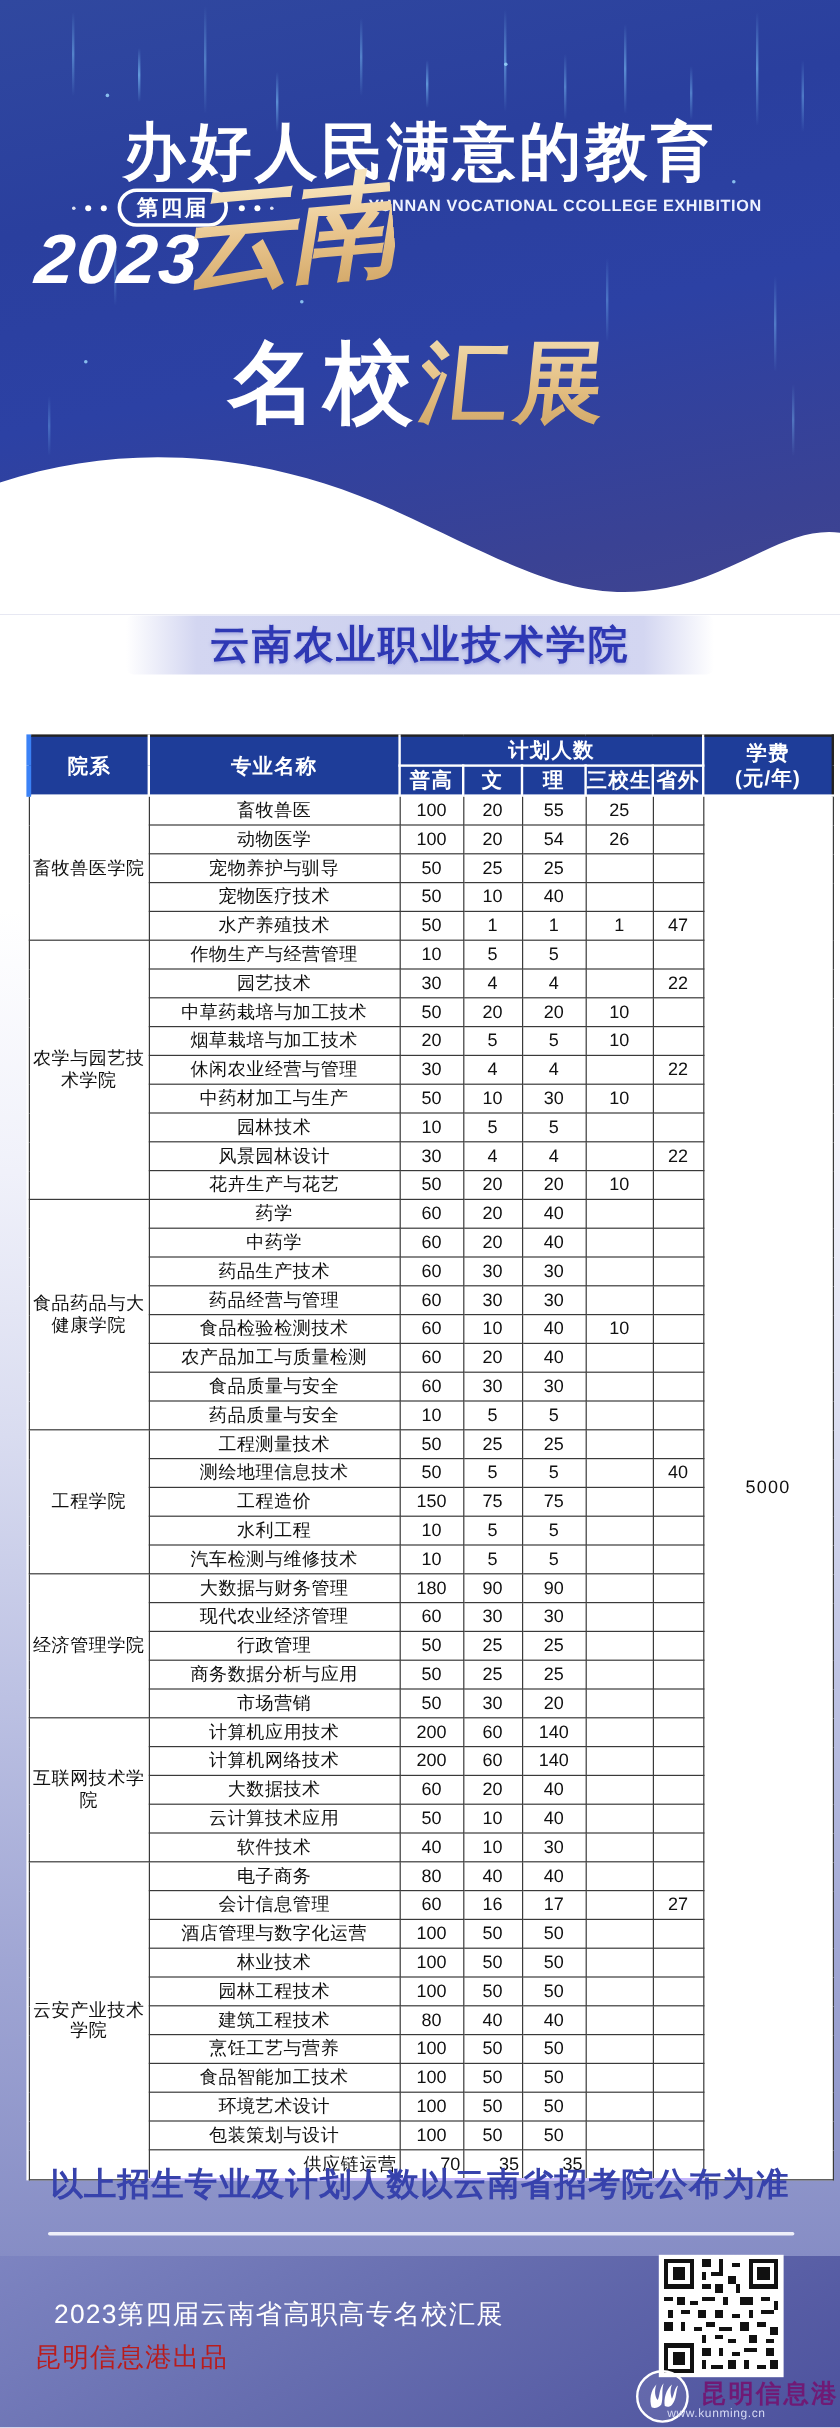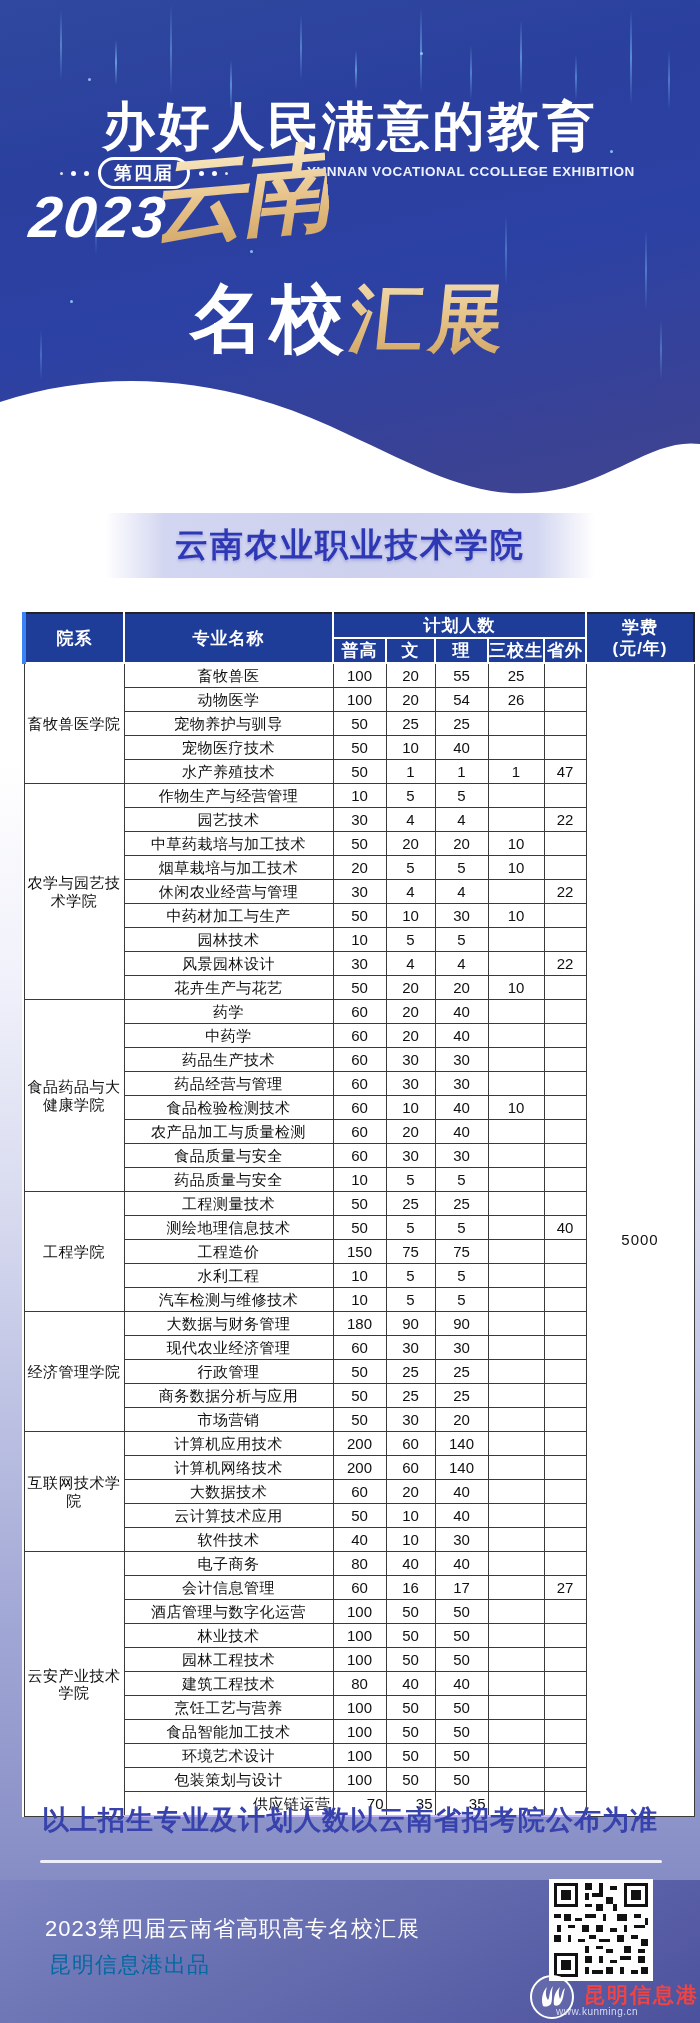--- a/index.html
+++ b/index.html
@@ -36,21 +36,21 @@
   .subtitle{position:absolute;top:270px;left:0;width:700px;text-align:center;
     font-size:74px;font-weight:800;letter-spacing:6px;color:#fff;white-space:nowrap;}
   .subtitle .gold{display:inline-block;transform:skewX(-6deg);
     background:linear-gradient(180deg,#f2ddb2 5%,#e3bd80 55%,#c9a060 100%);
     -webkit-background-clip:text;background-clip:text;color:transparent;}
   .wave-svg{position:absolute;left:0;top:372px;width:700px;height:140px;display:block;}
 
   
   .content-bg{position:absolute;left:0;top:512px;width:700px;height:1368px;
     background:linear-gradient(180deg,#ffffff 0%,#ffffff 18%,#f0f1fa 34%,#d9dcf0 50%,#bcc1e3 66%,#a0a6d4 82%,#868dc5 100%);}
-  .school-band{position:absolute;top:513px;left:105px;width:490px;height:65px;border-radius:6px;
+  .school-band{position:absolute;top:513px;left:105px;width:490px;height:49px;border-radius:6px;
     display:flex;align-items:center;justify-content:center;
     background:linear-gradient(90deg,rgba(214,217,243,0) 0%,#d3d6f1 12%,#cdd1ee 50%,#d3d6f1 88%,rgba(214,217,243,0) 100%);}
   .school-name{font-size:33px;font-weight:800;letter-spacing:2px;color:#2e38b4;
     text-shadow:0 2px 3px rgba(110,115,200,.45);white-space:nowrap;}
 
   
   table.majors{position:absolute;left:22px;top:612px;width:670px;border-collapse:collapse;
     table-layout:fixed;background:#fff;}
   table.majors th{background:#1e3d99;color:#fff;font-weight:700;font-size:17px;
     border:2px solid #fff;padding:0;letter-spacing:1px;}
@@ -68,25 +68,25 @@
   table.majors tbody tr:last-child td{border-bottom:2px solid #c4b5fd;text-align:right;}
 
   
   .note{position:absolute;top:1802px;left:0;width:700px;text-align:center;
     font-size:27px;font-weight:800;letter-spacing:1px;color:#3742ac;white-space:nowrap;}
   .separator{position:absolute;top:1860px;left:40px;width:622px;height:3px;
     background:rgba(246,247,253,.92);border-radius:2px;}
   .footer-bg{position:absolute;left:0;top:1880px;width:700px;height:143px;
     background:linear-gradient(150deg,#7d84c1 0%,#666daf 45%,#4c519d 100%);}
   .footer-line1{position:absolute;top:1914px;left:45px;color:#fff;font-size:22px;letter-spacing:1px;}
-  .footer-line2{position:absolute;top:1950px;left:49px;color:#0369a1;font-size:22px;letter-spacing:1px;}
+  .footer-line2{position:absolute;top:1950px;left:29px;color:#b91c1c;font-size:22px;letter-spacing:1px;}
   .qr-box{position:absolute;left:549px;top:1879px;width:104px;height:102px;background:#fff;padding:0;}
   .qr-box svg{display:block;width:104px;height:102px;}
   .logo-circle{position:absolute;left:529px;top:1974px;width:46px;height:46px;}
-  .logo-text{position:absolute;left:584px;top:1981px;color:#ef4444;font-size:21px;font-weight:700;letter-spacing:2px;white-space:nowrap;}
+  .logo-text{position:absolute;left:584px;top:1981px;color:#701a75;font-size:21px;font-weight:700;letter-spacing:2px;white-space:nowrap;}
   .logo-url{position:absolute;left:556px;top:2006px;color:#d6daf4;font-size:10px;letter-spacing:.5px;}
 </style>
 </head>
 <body>
 
 <div class="page">
 
   <div class="banner">
     <div id="streaks">
         <div class="streak" style="left: 60px; top: 10px; height: 70px; opacity: 0.5;"></div>

